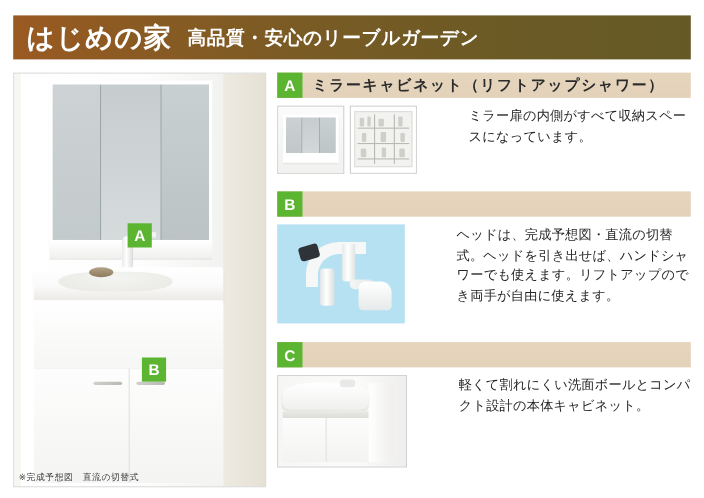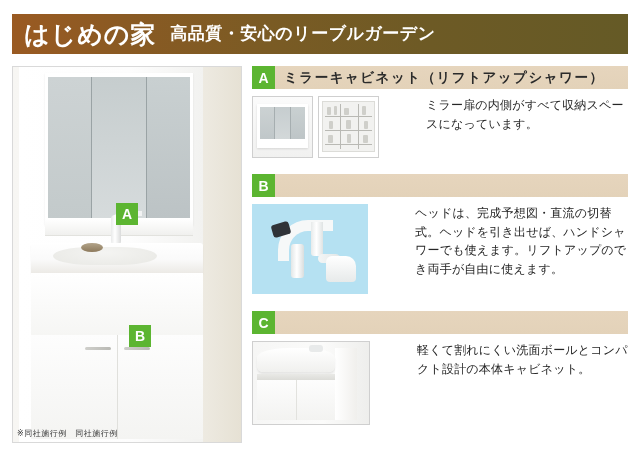--- a/index.html
+++ b/index.html
@@ -18,21 +18,21 @@
     display:flex;align-items:center;
   }
   .banner-title{
     color:#ffffff;font-size:25px;font-weight:700;letter-spacing:1px;
     margin-left:12px;line-height:1;white-space:nowrap;
     font-family:"DejaVu Serif","Liberation Serif",serif;
   }
   .banner-sub{
     color:#ffffff;font-size:17px;font-weight:700;letter-spacing:0.5px;
     margin-left:14px;line-height:1;white-space:nowrap;
-    font-family:Liberation Mono, monospace;
+    font-family:Liberation Sans, sans-serif;
   }
 
   
   .main-photo{
     position:absolute;left:12px;top:66px;width:228px;height:375px;
     background:#ffffff;border:1px solid #d9d9d9;overflow:hidden;
   }
   .mp-wall{position:absolute;inset:0;background:linear-gradient(90deg,#f7f6f3 0%,#fbfaf7 55%,#efece4 80%,#e6e1d4 100%);}
   .mp-cabinet-body{
     position:absolute;left:6px;top:0;width:184px;height:375px;
@@ -243,21 +243,21 @@
         </div>
         <div class="door">
           <div class="mp-handle right"></div>
         </div>
       </div>
     </div>
 
     <div class="marker mA">A</div>
     <div class="marker mB">B</div>
 
-    <div class="mp-caption">※同社施行例　同社施行例</div>
+    <div class="mp-caption">※完成予想図　直流の切替式</div>
   </div>
 
   <div class="right-col">
 
     <div>
       <div class="sec-head">
         <div class="sec-badge">A</div>
         <div class="sec-title">ミラーキャビネット（リフトアップシャワー）</div>
       </div>
       <div class="sec-body">

